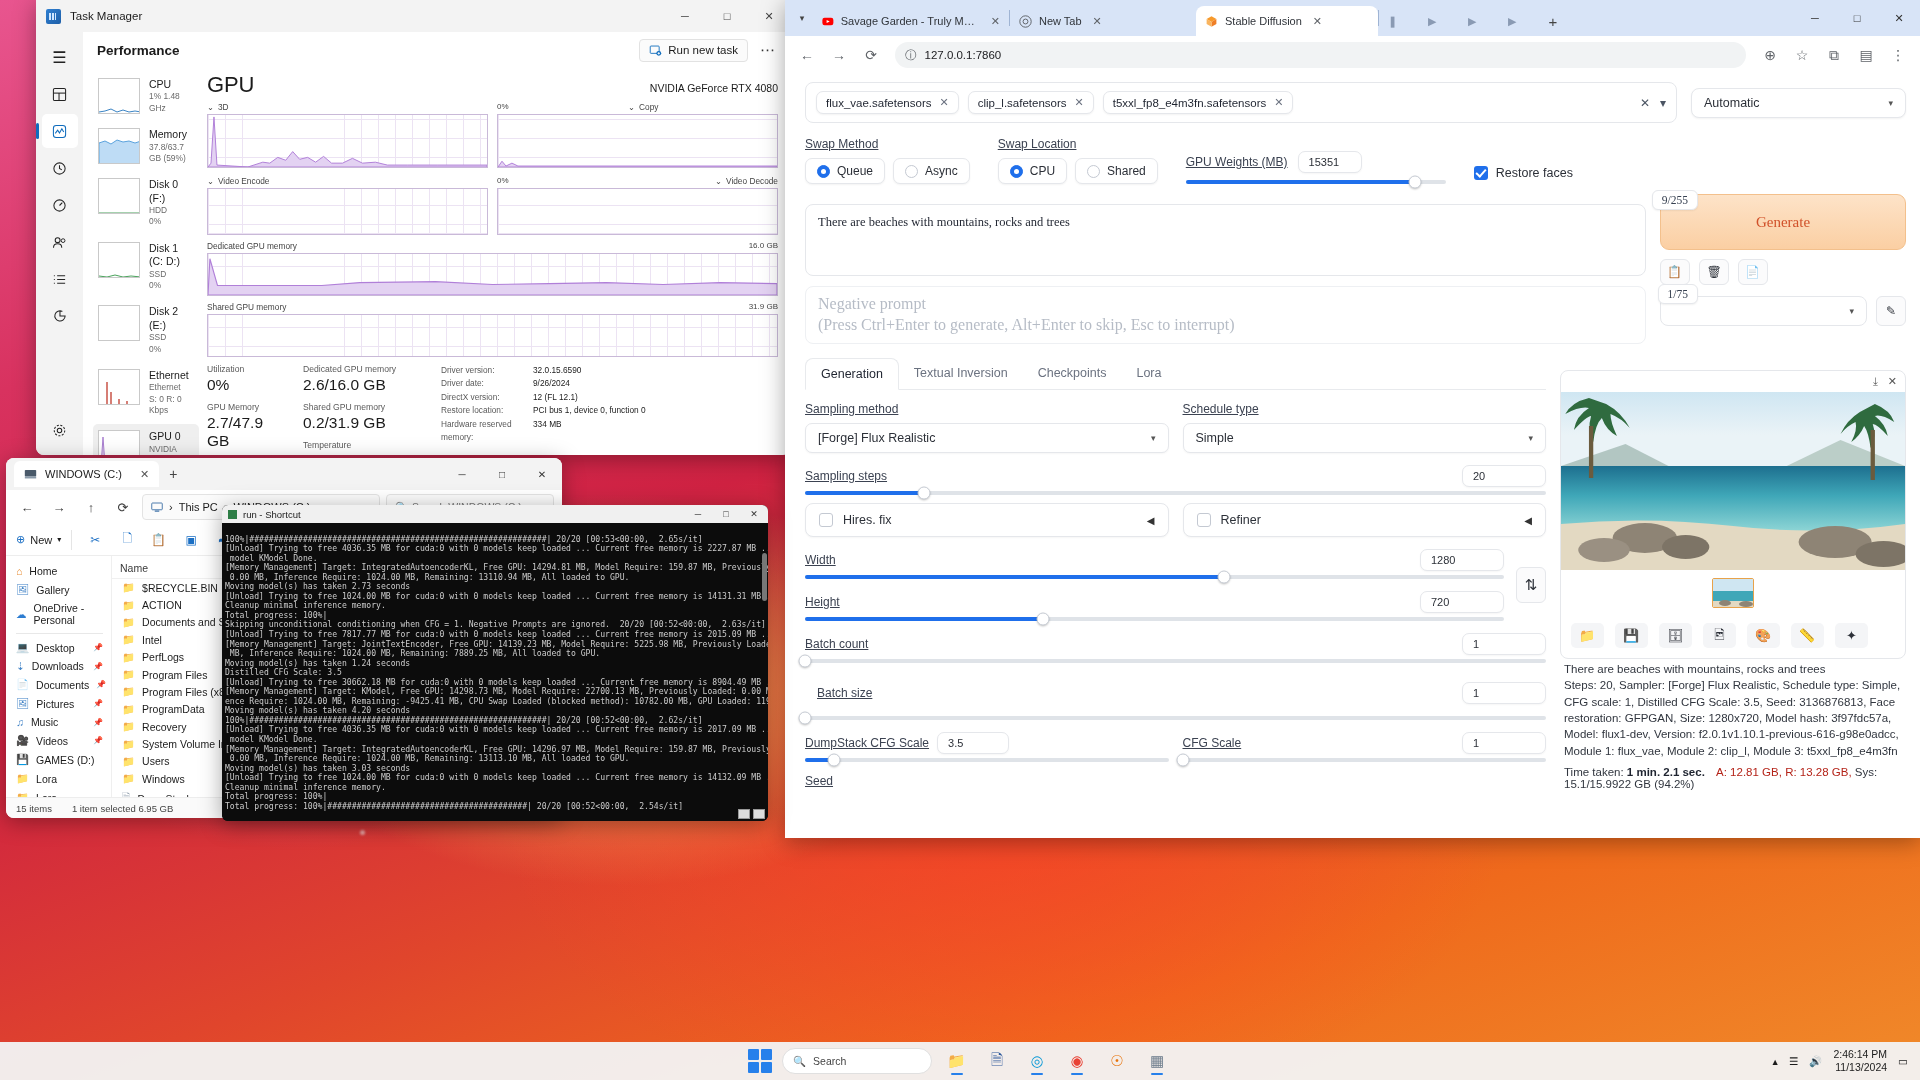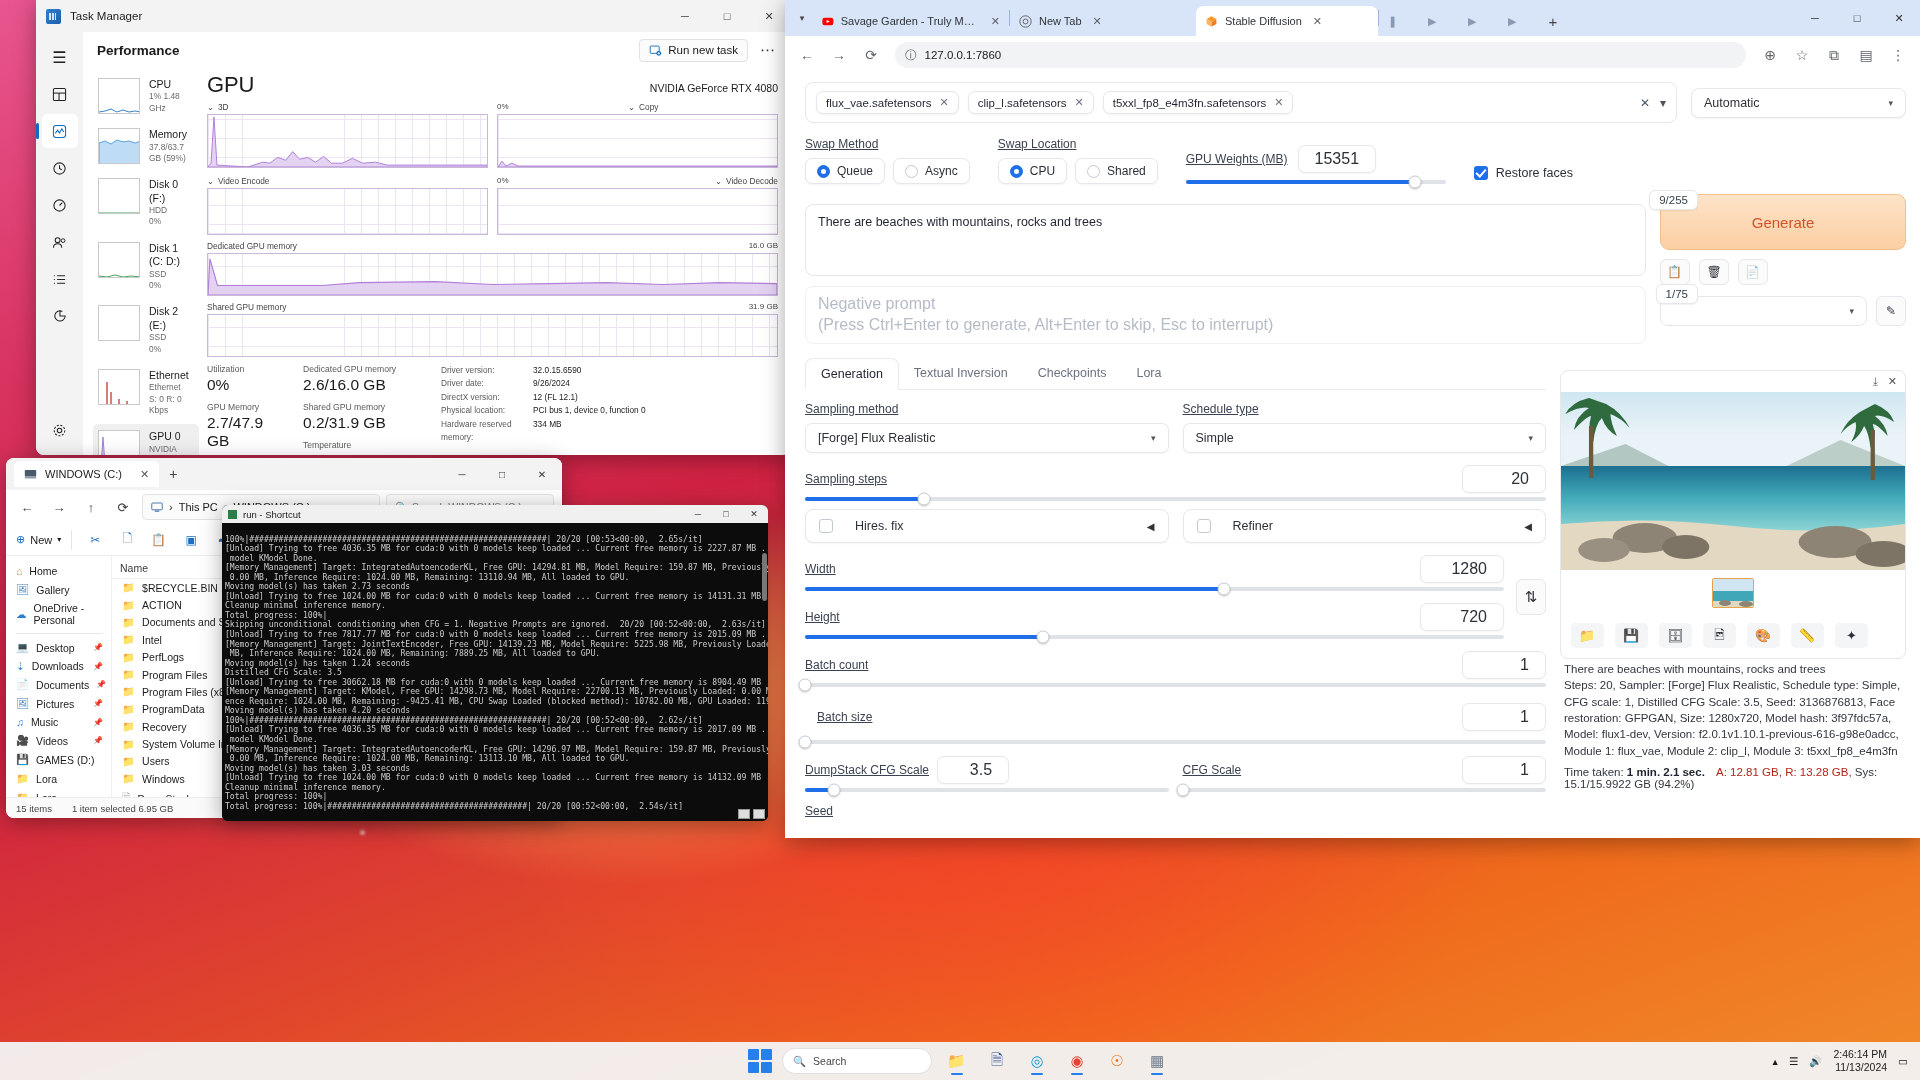--- a/index.html
+++ b/index.html
@@ -106,22 +106,22 @@
   .fld-lab { font-size:12px; color:#3b4251; margin-bottom: 7px; text-decoration: underline; }
   .radios { display:flex; gap:8px; }
   .radio { display:flex; align-items:center; gap:7px; border:1px solid #e5e7eb; border-radius:7px; padding: 5px 11px; font-size:12px; background:#fff; box-shadow:0 1px 2px rgba(0,0,0,.05);}
   .rdot { width:13px; height:13px; border-radius:50%; border:1.5px solid #c4c9d2; background:#fff; position:relative; }
   .rdot.on { border-color:#1f6feb; background:#1f6feb; }
   .rdot.on:after{ content:""; position:absolute; left:3.2px; top:3.2px; width:5px; height:5px; border-radius:50%; background:#fff; }
   .sl-track { height:4px; background:#dfe3e8; border-radius:2px; position:relative; }
   .sl-fill { position:absolute; left:0; top:0; height:100%; background:#1f6feb; border-radius:2px;}
   .sl-knob { position:absolute; top:50%; transform:translate(-50%,-50%); width:13px; height:13px; border-radius:50%;
       background:#fff; border:1px solid #c7ccd4; box-shadow:0 1px 2px rgba(0,0,0,.2); }
-  .numbox { border:1px solid #e5e7eb; border-radius:7px; padding: 4px 16px; font-size:16px; background:#fff;
-      text-align:right; min-width:64px; box-shadow:0 1px 2px rgba(0,0,0,.04);}
+  .numbox { border:1px solid #e5e7eb; border-radius:7px; padding: 4px 10px; font-size:11px; background:#fff;
+      text-align:left; min-width:64px; box-shadow:0 1px 2px rgba(0,0,0,.04);}
   .cbx { width:14px; height:14px; border-radius:3px; background:#1f6feb; position:relative; flex:none;}
   .cbx:after{content:"";position:absolute;left:4.2px;top:1.4px;width:4px;height:8px;border:solid #fff;border-width:0 2px 2px 0;transform:rotate(42deg);}
   .cbx.off { background:#fff; border:1.4px solid #c4c9d2; }
   .cbx.off:after { display:none; }
 
   #sd-tabs { display:flex; gap:2px; margin-top: 16px; border-bottom:1px solid #e8eaed; }
   .sdtab { padding: 8px 16px; font-size:13px; color:#6b7280; border-radius:8px 8px 0 0; }
   .sdtab.active { color:#1f2430; background:#fff; border:1px solid #e8eaed; border-bottom:1px solid #fff; margin-bottom:-1px; }
 
   #sd-promptwrap { position:relative; margin-top: 10px; }
@@ -136,21 +136,21 @@
   #sd-right { width: 346px; }
   #gen-tabs { display:flex; border-bottom:1px solid #e8eaed; }
   .gtab { padding: 8px 15px; font-size:12.5px; color:#6b7280; }
   .gtab.active { color:#1f2430; background:#fff; border:1px solid #e8eaed; border-bottom:1px solid #fff; border-radius:8px 8px 0 0; margin-bottom:-1px;}
   .f2 { display:flex; gap:14px; margin-top: 12px; }
   .f2 > div { flex:1; }
   .select { border:1px solid #e5e7eb; border-radius:7px; padding: 7px 12px; font-size:12.5px; display:flex; align-items:center; background:#fff; box-shadow:0 1px 2px rgba(0,0,0,.04);}
   .select .cv { margin-left:auto; font-size:9px; color:#555; }
   .slrow { display:flex; align-items:center; gap:14px; margin-top: 4px; }
   .slrow .sl-track { flex:1; }
-  .accbox { border:1px solid #e5e7eb; border-radius:8px; padding: 9px 13px; display:flex; align-items:center; gap:22px; font-size:12.5px; background:#fff; box-shadow:0 1px 2px rgba(0,0,0,.04);}
+  .accbox { border:1px solid #e5e7eb; border-radius:8px; padding: 9px 13px; display:flex; align-items:center; gap:10px; font-size:12.5px; background:#fff; box-shadow:0 1px 2px rgba(0,0,0,.04);}
   .accbox .tri { margin-left:auto; font-size:10px; color:#333; }
 
   #gen-btn { background: linear-gradient(180deg,#fde3c8,#fbcfa3); border:1px solid #f3c08c; border-radius:9px;
       height: 56px; display:flex; align-items:center; justify-content:center; font-size:15px; color:#d1512a; }
   #sd-iconrow { display:flex; gap:9px; margin-top: 9px; }
   .sqbtn { width:30px; height:26px; border:1px solid #e5e7eb; border-radius:6px; display:flex; align-items:center; justify-content:center; font-size:12px; background:#fbfbfc;}
   #sd-stylerow { display:flex; gap:9px; margin-top: 11px; }
   #sd-stylesel { flex:1; border:1px solid #e5e7eb; border-radius:8px; padding: 9px 12px; display:flex; align-items:center; background:#fff;}
   #preview-card { border:1px solid #e5e7eb; border-radius:8px; margin-top: 12px; background:#fff; overflow:hidden; position:relative; }
   #preview-top { display:flex; justify-content:flex-end; gap:10px; padding: 4px 8px; font-size:11px; color:#555; }
@@ -496,21 +496,21 @@
                 </div>
               <div class="kv">
                   <span class="k">Driver date:</span>
                   <span class="v">9/26/2024</span>
                 </div>
               <div class="kv">
                   <span class="k">DirectX version:</span>
                   <span class="v">12 (FL 12.1)</span>
                 </div>
               <div class="kv">
-                  <span class="k">Physical location:</span>
+                  <span class="k">Restore location:</span>
                   <span class="v">PCI bus 1, device 0, function 0</span>
                 </div>
               <div class="kv">
                   <span class="k">Hardware reserved memory:</span>
                   <span class="v">334 MB</span>
                 </div>
             </div>
           </div>
         </div>
       </div>
@@ -651,21 +651,21 @@
           </div>
         </div>
 
         <label style="display:flex; align-items:center; gap:8px; padding-bottom:4px;">
           <span class="cbx"></span>
           <span style="font-size:12.5px;">Restore faces</span>
         </label>
       </div>
 
 
-      <div style="display:flex; gap:14px; margin-top:10px;">
+      <div style="display:flex; gap:14px; margin-top:10px;font-family:Liberation Serif, serif;">
         <div style="flex:1; position:relative;">
           <div id="sd-promptwrap">
             <div class="counter" style="top:-14px;">9/255</div>
             <div id="sd-prompt">There are beaches with mountains, rocks and trees</div>
             <div class="counter" style="top:80px;">1/75</div>
             <div id="sd-neg">
               <div>Negative prompt</div>
               <div class="l2">(Press Ctrl+Enter to generate, Alt+Enter to skip, Esc to interrupt)</div>
             </div>
           </div>

